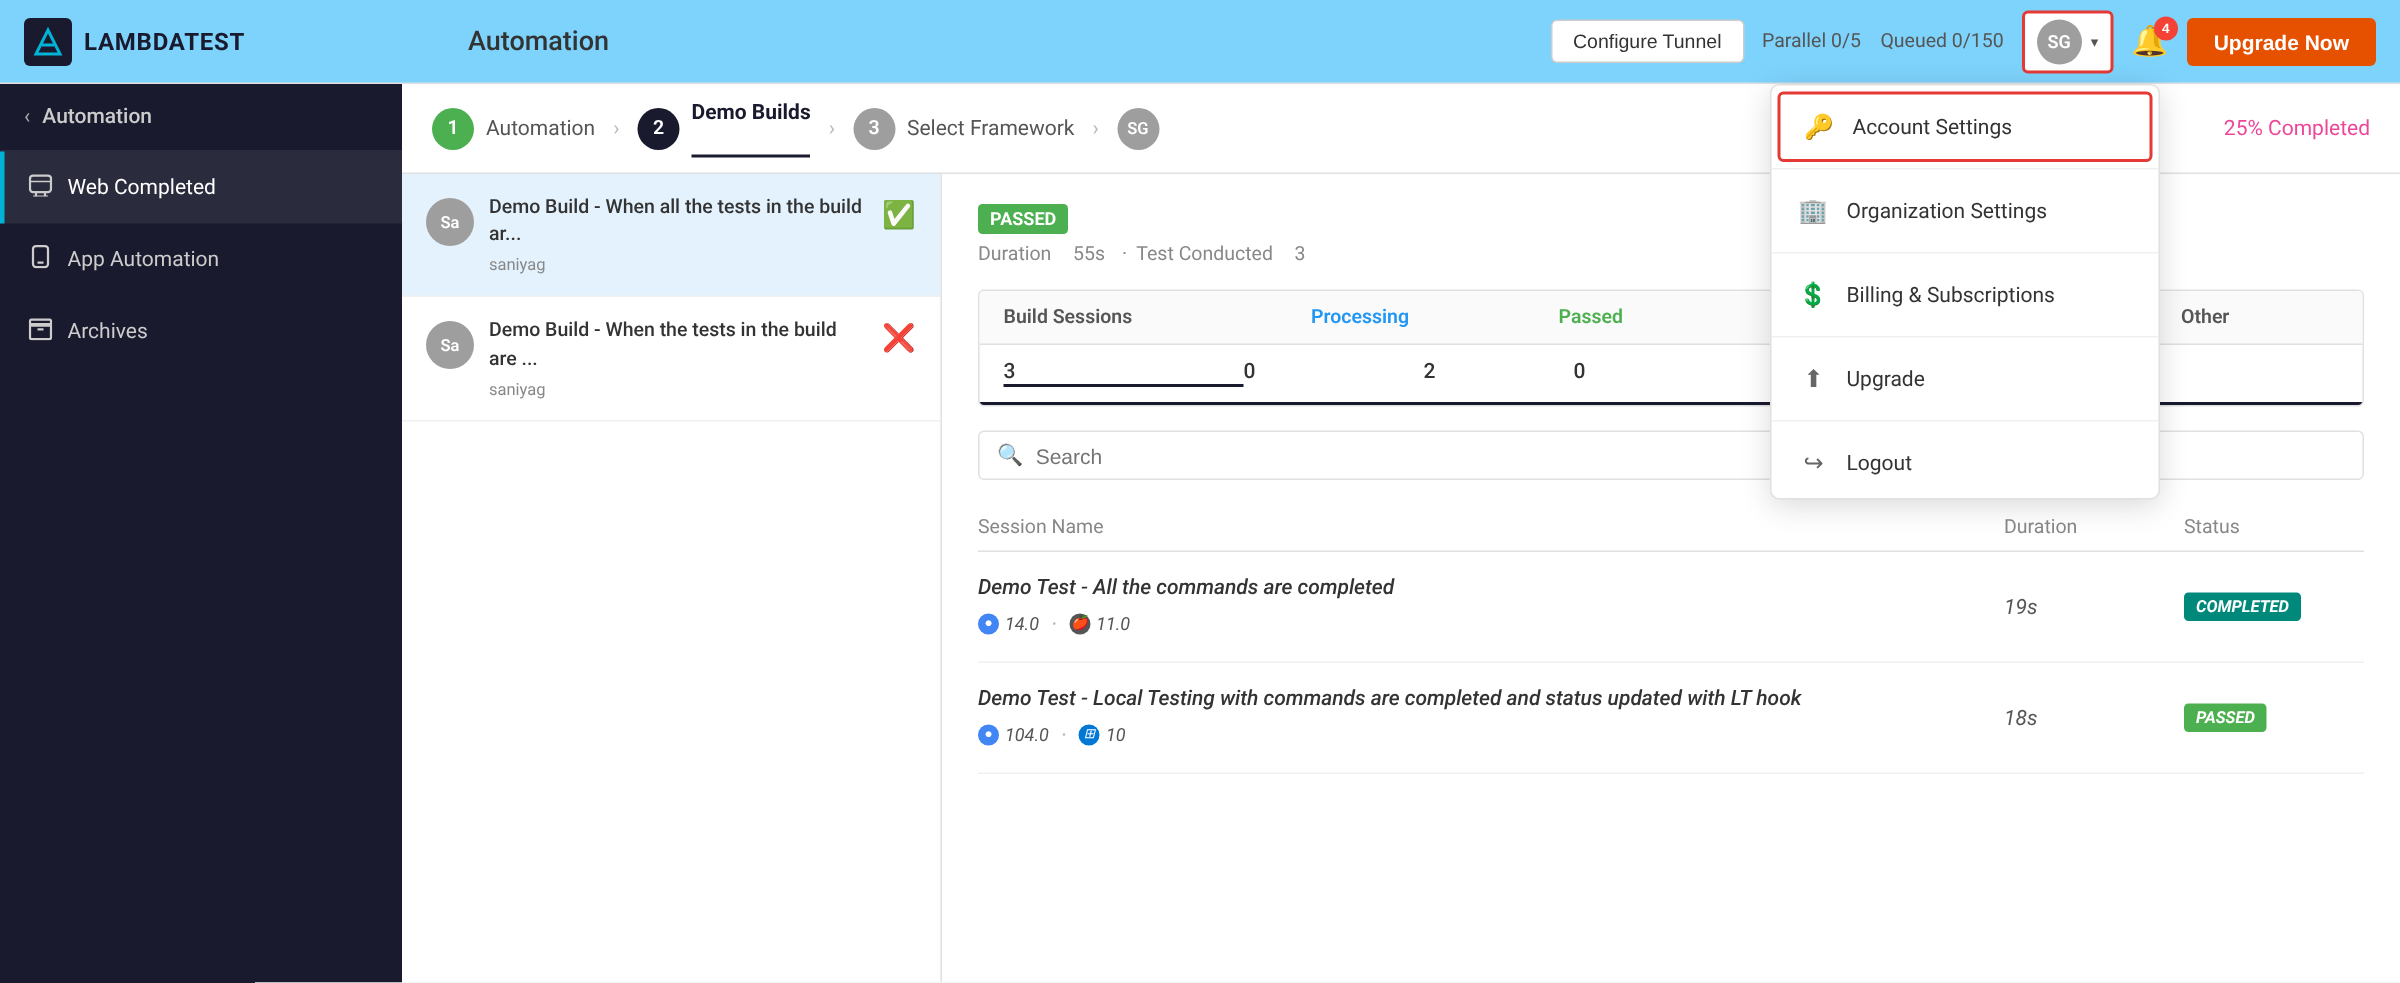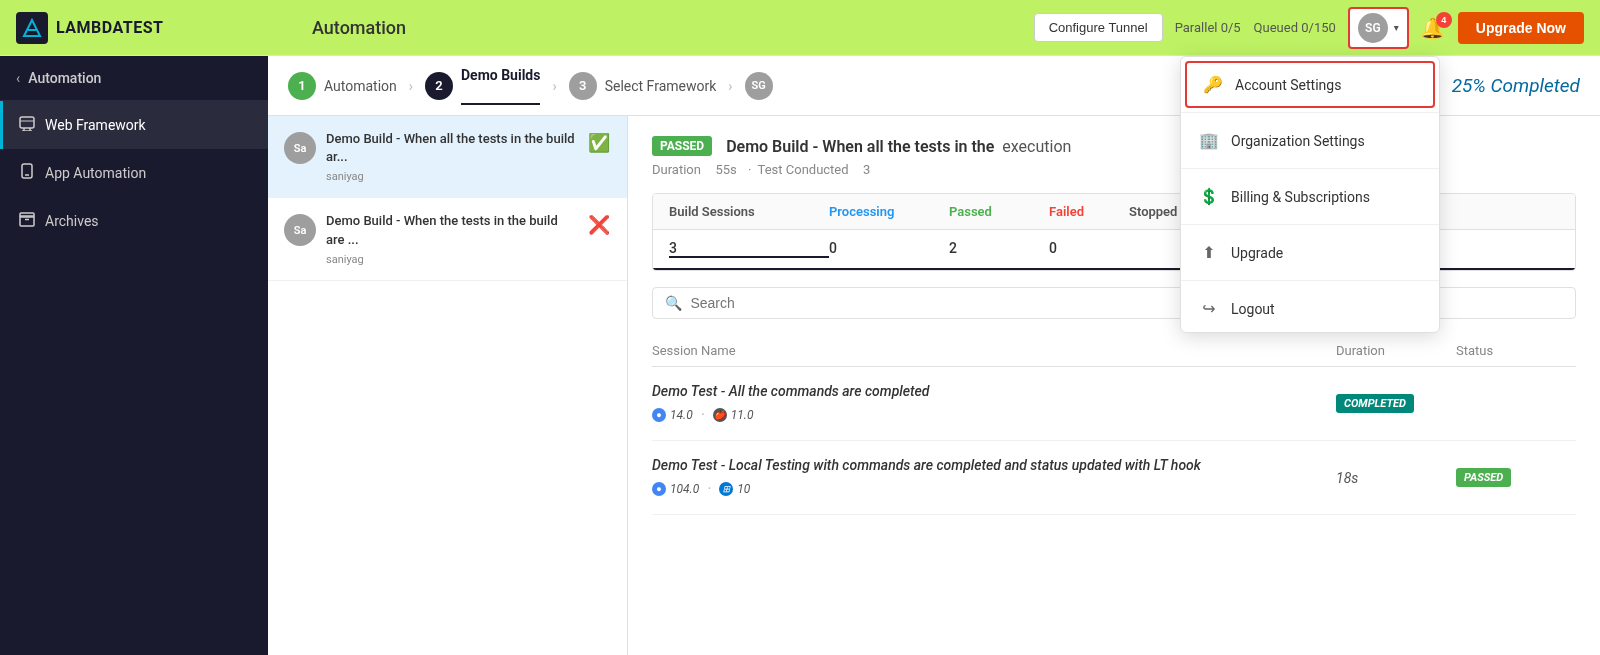--- a/index.html
+++ b/index.html
@@ -1,21 +1,21 @@
 <!DOCTYPE html>
 <html><head>
   <meta charset="utf-8">
   <style>
     * { margin: 0; padding: 0; box-sizing: border-box; }
     body { font-family: -apple-system, BlinkMacSystemFont, 'Segoe UI', Roboto, sans-serif; background: #f5f5f5; display: flex; flex-direction: column; height: 655px; overflow: hidden; }
 
     
     .top-header {
       display: flex; align-items: center; justify-content: space-between;
-      background: #bef264; border-bottom: 1px solid #e0e0e0;
+      background: #7dd3fc; border-bottom: 1px solid #e0e0e0;
       height: 56px; padding: 0 16px; position: relative; z-index: 100;
     }
     .header-left { display: flex; align-items: center; gap: 12px; }
     .logo-area { display: flex; align-items: center; gap: 8px; width: 268px; }
     .logo-icon { width: 32px; height: 32px; }
     .logo-text { font-size: 16px; font-weight: 700; color: #1a1a2e; letter-spacing: 0.5px; }
     .header-title { font-size: 18px; font-weight: 500; color: #333; padding-left: 16px; }
     .header-right { display: flex; align-items: center; gap: 12px; margin-left: 12px; }
     .configure-tunnel-btn {
       border: 1px solid #ccc; background: #fff; border-radius: 4px;
@@ -86,21 +86,21 @@
       display: flex; align-items: center; justify-content: center;
       font-size: 13px; font-weight: 600;
     }
     .step-circle.green { background: #4caf50; color: #fff; }
     .step-circle.dark { background: #1a1a2e; color: #fff; }
     .step-circle.gray { background: #9e9e9e; color: #fff; }
     .step-circle.avatar { background: #9e9e9e; color: #fff; font-size: 11px; }
     .step-label { font-size: 14px; color: #555; }
     .step-label.active { font-weight: 700; color: #1a1a2e; border-bottom: 2px solid #1a1a2e; padding-bottom: 20px; }
     .step-arrow { color: #bbb; font-size: 14px; margin: 0 12px; }
-    .completion-text { margin-left: auto; font-size: 19px; color: #0369a1; font-style: italic; }
+    .completion-text { margin-left: auto; font-size: 14px; color: #ec4899; }
 
     
     .split-pane { display: flex; flex: 1; overflow: hidden; }
 
     
     .build-list-pane {
       width: 360px; background: #fff; border-right: 1px solid #e0e0e0;
       overflow-y: auto; position: relative;
     }
     .build-item {
@@ -128,21 +128,21 @@
       padding: 3px 8px; border-radius: 3px; display: inline-block; margin-right: 8px;
     }
     .build-title-text { font-size: 16px; font-weight: 600; color: #333; }
     .build-meta { font-size: 13px; color: #888; margin-top: 6px; }
     .build-meta span { margin-right: 8px; }
 
     
     .stats-table { margin-top: 16px; border: 1px solid #e0e0e0; border-radius: 4px; overflow: hidden; }
     .stats-header {
       display: grid; grid-template-columns: 160px 120px 100px 80px 100px 100px 80px;
-      background: #fafafa; border-bottom: 1px solid #e0e0e0; padding: 10px 16px;
+      background: #fafafa; border-bottom: 1px solid #e0e0e0; padding: 10px 16px; gap: 45px;
     }
     .stats-header-cell { font-size: 13px; font-weight: 600; color: #555; }
     .stats-header-cell.blue { color: #2196f3; }
     .stats-header-cell.green { color: #4caf50; }
     .stats-header-cell.red { color: #f44336; }
     .stats-row {
       display: grid; grid-template-columns: 160px 120px 100px 80px 100px 100px 80px;
       padding: 10px 16px; border-bottom: 2px solid #1a1a2e;
     }
     .stats-cell { font-size: 14px; color: #333; font-weight: 500; }
@@ -247,21 +247,21 @@
     <div class="sidebar-item active">
       <span class="sidebar-icon">
         <svg width="16" height="16" viewBox="0 0 16 16" fill="none">
           <rect x="1" y="2" width="14" height="11" rx="2" stroke="#ccc" stroke-width="1.5" fill="none"></rect>
           <line x1="1" y1="6" x2="15" y2="6" stroke="#ccc" stroke-width="1"></line>
           <line x1="5" y1="13" x2="5" y2="16" stroke="#ccc" stroke-width="1.5"></line>
           <line x1="11" y1="13" x2="11" y2="16" stroke="#ccc" stroke-width="1.5"></line>
           <line x1="3" y1="16" x2="13" y2="16" stroke="#ccc" stroke-width="1.5"></line>
         </svg>
       </span>
-      <span>Web Framework</span>
+      <span>Web Completed</span>
     </div>
     <div class="sidebar-item">
       <span class="sidebar-icon">
         <svg width="16" height="16" viewBox="0 0 16 16" fill="none">
           <rect x="3" y="1" width="10" height="14" rx="2" stroke="#ccc" stroke-width="1.5" fill="none"></rect>
           <line x1="6" y1="12" x2="10" y2="12" stroke="#ccc" stroke-width="1.5"></line>
         </svg>
       </span>
       <span>App Automation</span>
     </div>
@@ -322,24 +322,20 @@
           </div>
           <div class="build-status">
             <span class="status-x">❌</span>
           </div>
         </div>
       </div>
 
       <div class="build-detail-pane">
         <div style="display:flex; align-items:center; gap:6px; flex-wrap:wrap;">
           <span class="passed-badge">PASSED</span>
-          <span class="build-title-text">
-            <span>Demo Build - When all the tests in the</span>&nbsp;
-            <span style="font-weight:400; color:#555;">execution</span>
-          </span>
         </div>
         <div class="build-meta">
           <span>Duration</span>&nbsp;
           <span>55s</span>&nbsp;·&nbsp;
           <span>Test Conducted</span>&nbsp;
           <span>3</span>
         </div>
 
         <div class="stats-table">
           <div class="stats-header">
@@ -382,20 +378,23 @@
                     <span>14.0</span>
                   </span>
                   <span style="color:#bbb;">·</span>
                   <span class="session-browser">
                     <span class="browser-icon apple-icon">🍎</span>
                     <span>11.0</span>
                   </span>
                 </div>
               </div>
               <div class="session-grid-cell">
+                <span class="session-duration">19s</span>
+              </div>
+              <div class="session-grid-cell">
                 <span class="session-status-completed">COMPLETED</span>
               </div>
             </div>
           </div>
 
           <div class="session-row">
             <div class="session-grid">
               <div>
                 <div class="session-name">Demo Test - Local Testing with commands are completed and status updated with LT hook</div>
                 <div class="session-meta">

